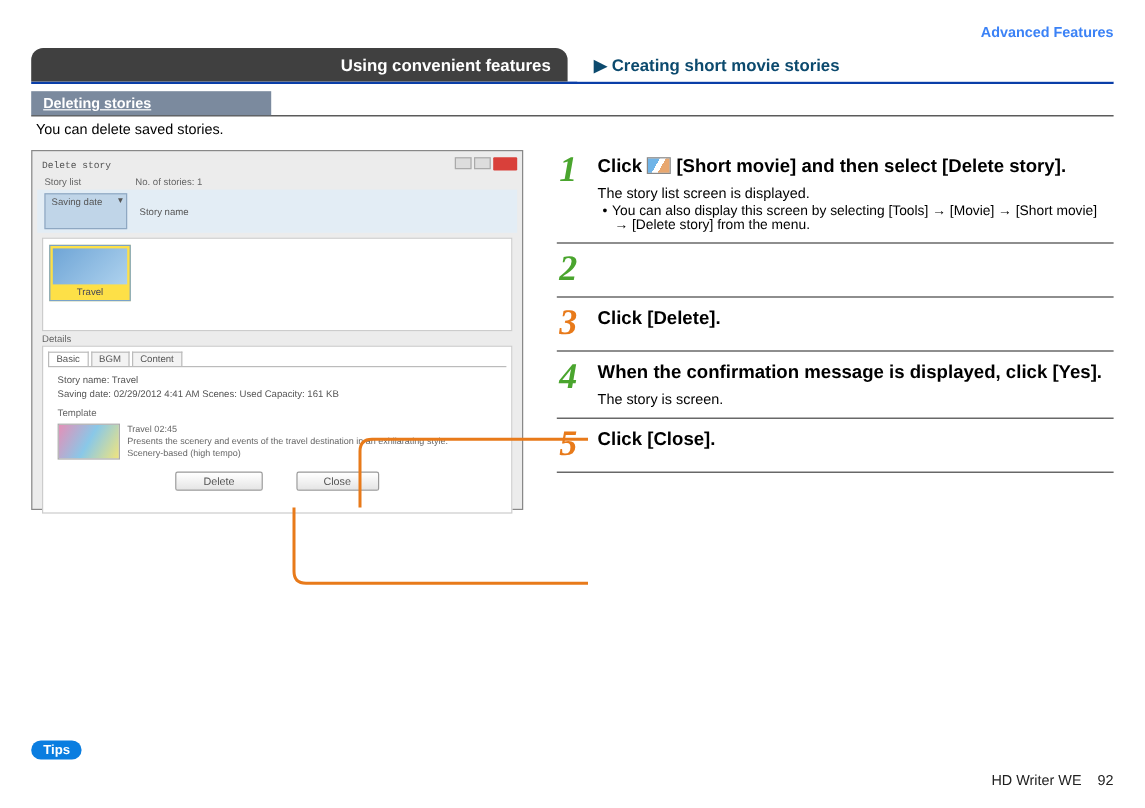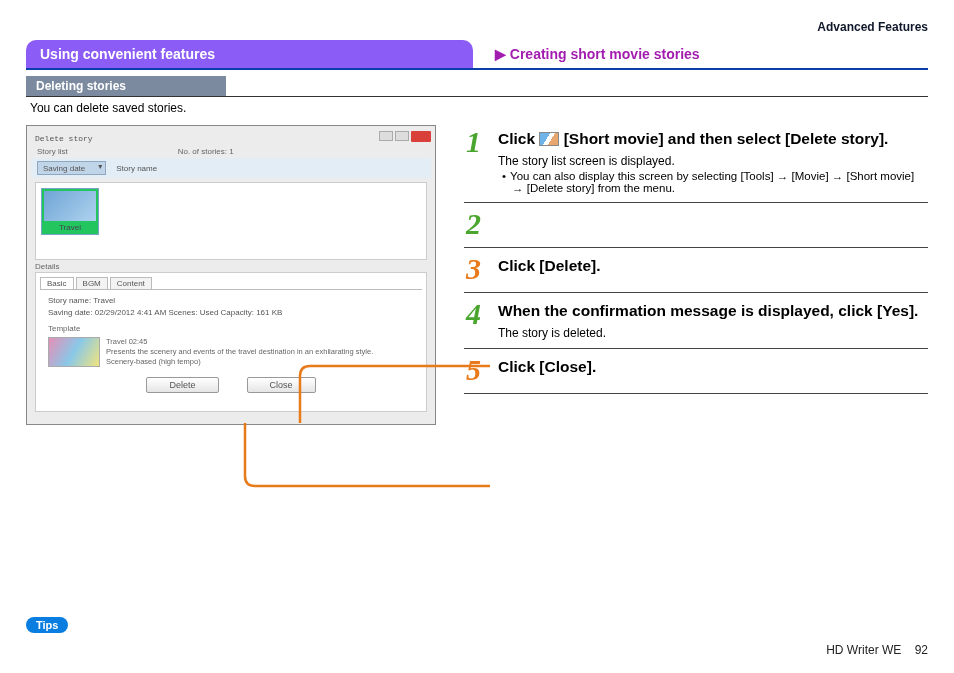--- a/index.html
+++ b/index.html
@@ -6,57 +6,57 @@
   body {
     width: 954px;
     height: 673px;
     font-family: Arial, Helvetica, sans-serif;
     font-size: 12px;
     color: #000;
     background: #fff;
     position: relative;
     padding: 20px 26px 12px 26px;
   }
-  .top-link { text-align: right; color: #0f172a; font-weight: bold; font-size: 12px; margin-bottom: 6px; }
+  .top-link { text-align: right; color: #3b82f6; font-weight: bold; font-size: 12px; margin-bottom: 6px; }
   .tabrow { display: flex; gap: 8px; border-bottom: 2px solid #0a3ea8; }
   .tab-left, .tab-right {
     flex: 1;
     border-radius: 10px 10px 0 0;
     padding: 6px 14px;
     font-weight: bold;
     font-size: 14px;
   }
-  .tab-left { background: #8b5cf6; color: #fff; }
-  .tab-right { background: #fff; color: #a21caf; }
+  .tab-left { background: #404040; color: #fff; text-align: right; }
+  .tab-right { background: #fff; color: #0c4a6e; }
   .tab-right .arrow { font-weight: bold; margin-right: 4px; }
   .subhead {
     background: #7b8a9e; color: #fff; font-weight: bold;
     font-size: 12px; padding: 3px 10px; margin-top: 6px;
   }
   .subhead-line { border-bottom: 1px solid #333; }
   .intro { font-size: 12px; padding: 4px 0 6px 4px; }
   .content { display: flex; gap: 28px; align-items: flex-start; }
   .left-col { width: 410px; position: relative; padding-top: 4px; }
   .right-col { flex: 1; }
   
   .shot {
     border: 1px solid #888; background: #ececec;
     font-size: 8px; color: #555; padding: 4px; position: relative;
     height: 300px;
   }
   .shot-titlebar { display: flex; justify-content: flex-end; align-items: center; gap: 2px; height: 12px; margin-bottom: 3px; }
   .shot-red { width: 20px; height: 11px; background: #d9403a; border-radius: 1px; }
   .shot-btn { width: 14px; height: 10px; background: #ddd; border: 1px solid #aaa; }
   .shot-title { position: absolute; left: 8px; top: 8px; color: #555; font-family: Liberation Mono, monospace; }
-  .shot-hdr { display: flex; gap: 110px; padding: 2px 6px; color: #666; }
+  .shot-hdr { display: flex; gap: 45px; padding: 2px 6px; color: #666; }
   .shot-row { display: flex; gap: 10px; align-items: center; background: #e3edf5; padding: 3px 6px; }
-  .shot-drop { background: #c0d5e8; border: 1px solid #8fa8c2; padding: 2px 20px 2px 5px; height: 14px; position: relative; }
+  .shot-drop { background: #c0d5e8; border: 1px solid #8fa8c2; padding: 2px 20px 2px 5px; height: 30px; position: relative; }
   .shot-drop::after { content: "▾"; position: absolute; right: 3px; top: 0; font-size: 8px; }
   .shot-storyarea { background: #fff; border: 1px solid #ccc; margin: 4px; height: 78px; padding: 5px; }
-  .thumb { width: 58px; border: 1px solid #7aa3c9; background: #22c55e; padding: 2px; }
+  .thumb { width: 68px; border: 1px solid #7aa3c9; background: #fde047; padding: 2px; }
   .thumb-img { width: 100%; height: 30px; background: linear-gradient(135deg,#6fa5d6,#aed2ee); }
   .thumb-lbl { text-align: center; color: #445; padding-top: 2px; }
   .details-box { background: #fff; border: 1px solid #ccc; margin: 4px; padding: 4px; font-size: 8px; height: 140px; position: relative;}
   .details-label { position: absolute; top: -10px; left: 4px; color:#666;}
   .dtabs { display: flex; gap: 2px; border-bottom: 1px solid #bbb; }
   .dtab { border: 1px solid #bbb; border-bottom: none; padding: 1px 6px; background: #f3f3f3; }
   .dtab.active { background: #fff; }
   .info-lines { padding: 5px 8px; line-height: 1.5; color:#555; }
   .tmpl { display:flex; gap:6px; padding: 4px 8px 0 8px; align-items:center;}
   .tmpl-thumb { width:52px; height:30px; background: linear-gradient(120deg,#e58fb7,#89c8e8,#f0e47d); border:1px solid #aaa;}
@@ -97,21 +97,21 @@
 <div class="top-link">Advanced Features</div>
 
 <div class="tabrow">
   <div class="tab-left">Using convenient features</div>
   <div class="tab-right">
     <span class="arrow">▶</span><span>Creating short movie stories</span>
   </div>
 </div>
 
 <div class="subhead-line">
-  <div class="subhead" style="display:inline-block; min-width:200px;">Deleting stories</div>
+  <div class="subhead" style="display:inline-block; min-width:200px;text-decoration:underline;">Deleting stories</div>
 </div>
 <div class="intro">You can delete saved stories.</div>
 
 <div class="content">
   <div class="left-col">
     <div class="shot">
       <span class="shot-title">Delete story</span>
       <div class="shot-titlebar">
         <span class="shot-btn"></span>
         <span class="shot-btn"></span>
@@ -181,21 +181,21 @@
     <div class="step">
       <div class="stepnum n3">3</div>
       <div class="stepbody">
         <div class="step-title">Click [Delete].</div>
       </div>
     </div>
     <div class="step">
       <div class="stepnum n4">4</div>
       <div class="stepbody">
         <div class="step-title">When the confirmation message is displayed, click [Yes].</div>
-        <div class="step-sub">The story is deleted.</div>
+        <div class="step-sub">The story is screen.</div>
       </div>
     </div>
     <div class="step">
       <div class="stepnum n5">5</div>
       <div class="stepbody">
         <div class="step-title">Click [Close].</div>
       </div>
     </div>
   </div>
 </div>

